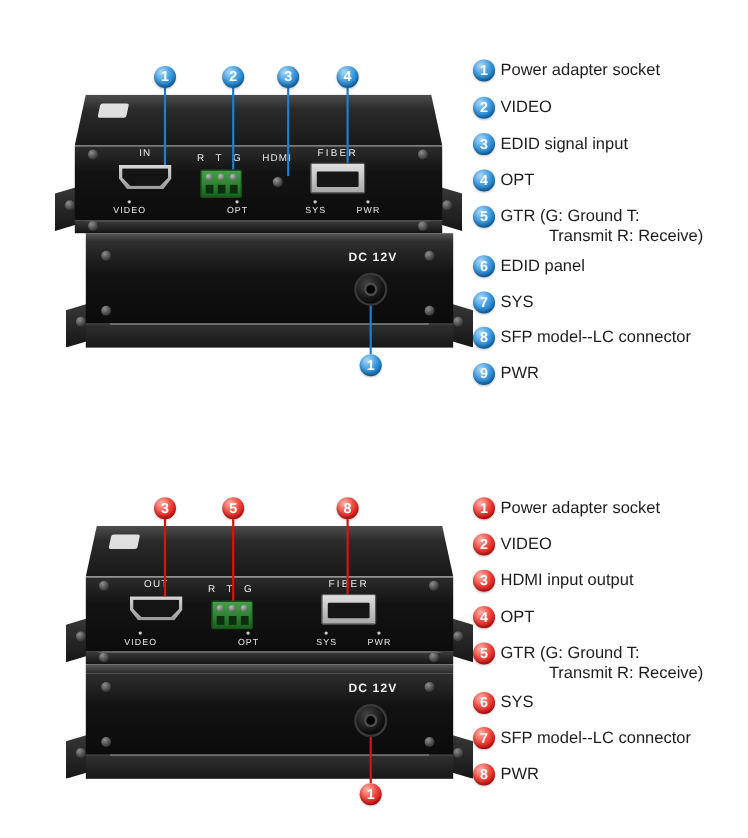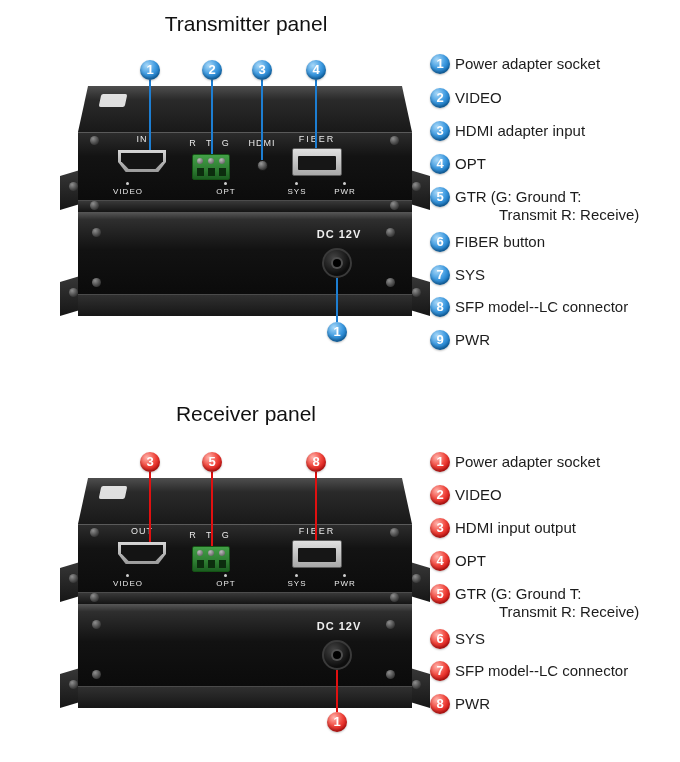--- a/index.html
+++ b/index.html
@@ -83,32 +83,31 @@
   .legend-item { position:absolute; left:430px; display:flex; align-items:flex-start; }
   .legend-item .callout { position:static; flex:0 0 20px; }
   .legend-text { margin-left:5px; font-size:15px; color:#1c1c1c; line-height:18px; padding-top:1px; }
   .legend-text .indent { padding-left:44px; }
 </style>
 </head>
 <body>
 
 <div class="page">
 
-  <div class="section-title" style="left:116px; top:12px;">Transmitter panel</div>
 
   <div class="callout blue" style="left:140px; top:60px;">1</div>
   <div class="callout blue" style="left:202px; top:60px;">2</div>
   <div class="callout blue" style="left:252px; top:60px;">3</div>
   <div class="callout blue" style="left:306px; top:60px;">4</div>
   <div class="cline blue" style="left:149px; top:80px; height:70px;"></div>
   <div class="cline blue" style="left:211px; top:80px; height:74px;"></div>
   <div class="cline blue" style="left:261px; top:80px; height:80px;"></div>
   <div class="cline blue" style="left:315px; top:80px; height:68px;"></div>
 
-  <div class="device" style="left:78px; top:86px;">
+  <div class="device" style="left:68px; top:86px;">
     <div class="wing wing-l">
       <span class="screw" style="left:9px; top:18px;"></span>
     </div>
     <div class="wing wing-r">
       <span class="screw" style="left:22px; top:18px;"></span>
     </div>
     <div class="dev-top">
       <span class="logo"></span>
     </div>
     <div class="dev-face"></div>
@@ -175,48 +174,47 @@
   <div class="legend-item" style="top:54px;">
     <span class="callout blue">1</span>
     <span class="legend-text">Power adapter socket</span>
   </div>
   <div class="legend-item" style="top:88px;">
     <span class="callout blue">2</span>
     <span class="legend-text">VIDEO</span>
   </div>
   <div class="legend-item" style="top:121px;">
     <span class="callout blue">3</span>
-    <span class="legend-text">HDMI adapter input</span>
+    <span class="legend-text">EDID signal input</span>
   </div>
   <div class="legend-item" style="top:154px;">
     <span class="callout blue">4</span>
     <span class="legend-text">OPT</span>
   </div>
   <div class="legend-item" style="top:187px;">
     <span class="callout blue">5</span>
     <span class="legend-text"><span>GTR (G: Ground T:</span><br><span class="indent">Transmit R: Receive)</span></span>
   </div>
   <div class="legend-item" style="top:232px;">
     <span class="callout blue">6</span>
-    <span class="legend-text">FIBER button</span>
+    <span class="legend-text">EDID panel</span>
   </div>
   <div class="legend-item" style="top:265px;">
     <span class="callout blue">7</span>
     <span class="legend-text">SYS</span>
   </div>
   <div class="legend-item" style="top:297px;">
     <span class="callout blue">8</span>
     <span class="legend-text">SFP model--LC connector</span>
   </div>
   <div class="legend-item" style="top:330px;">
     <span class="callout blue">9</span>
     <span class="legend-text">PWR</span>
   </div>
 
-  <div class="section-title" style="left:116px; top:402px;">Receiver panel</div>
 
   <div class="callout red" style="left:140px; top:452px;">3</div>
   <div class="callout red" style="left:202px; top:452px;">5</div>
   <div class="callout red" style="left:306px; top:452px;">8</div>
   <div class="cline red" style="left:149px; top:472px; height:70px;"></div>
   <div class="cline red" style="left:211px; top:472px; height:74px;"></div>
   <div class="cline red" style="left:315px; top:472px; height:68px;"></div>
 
   <div class="device" style="left:78px; top:478px;">
     <div class="wing wing-l">

